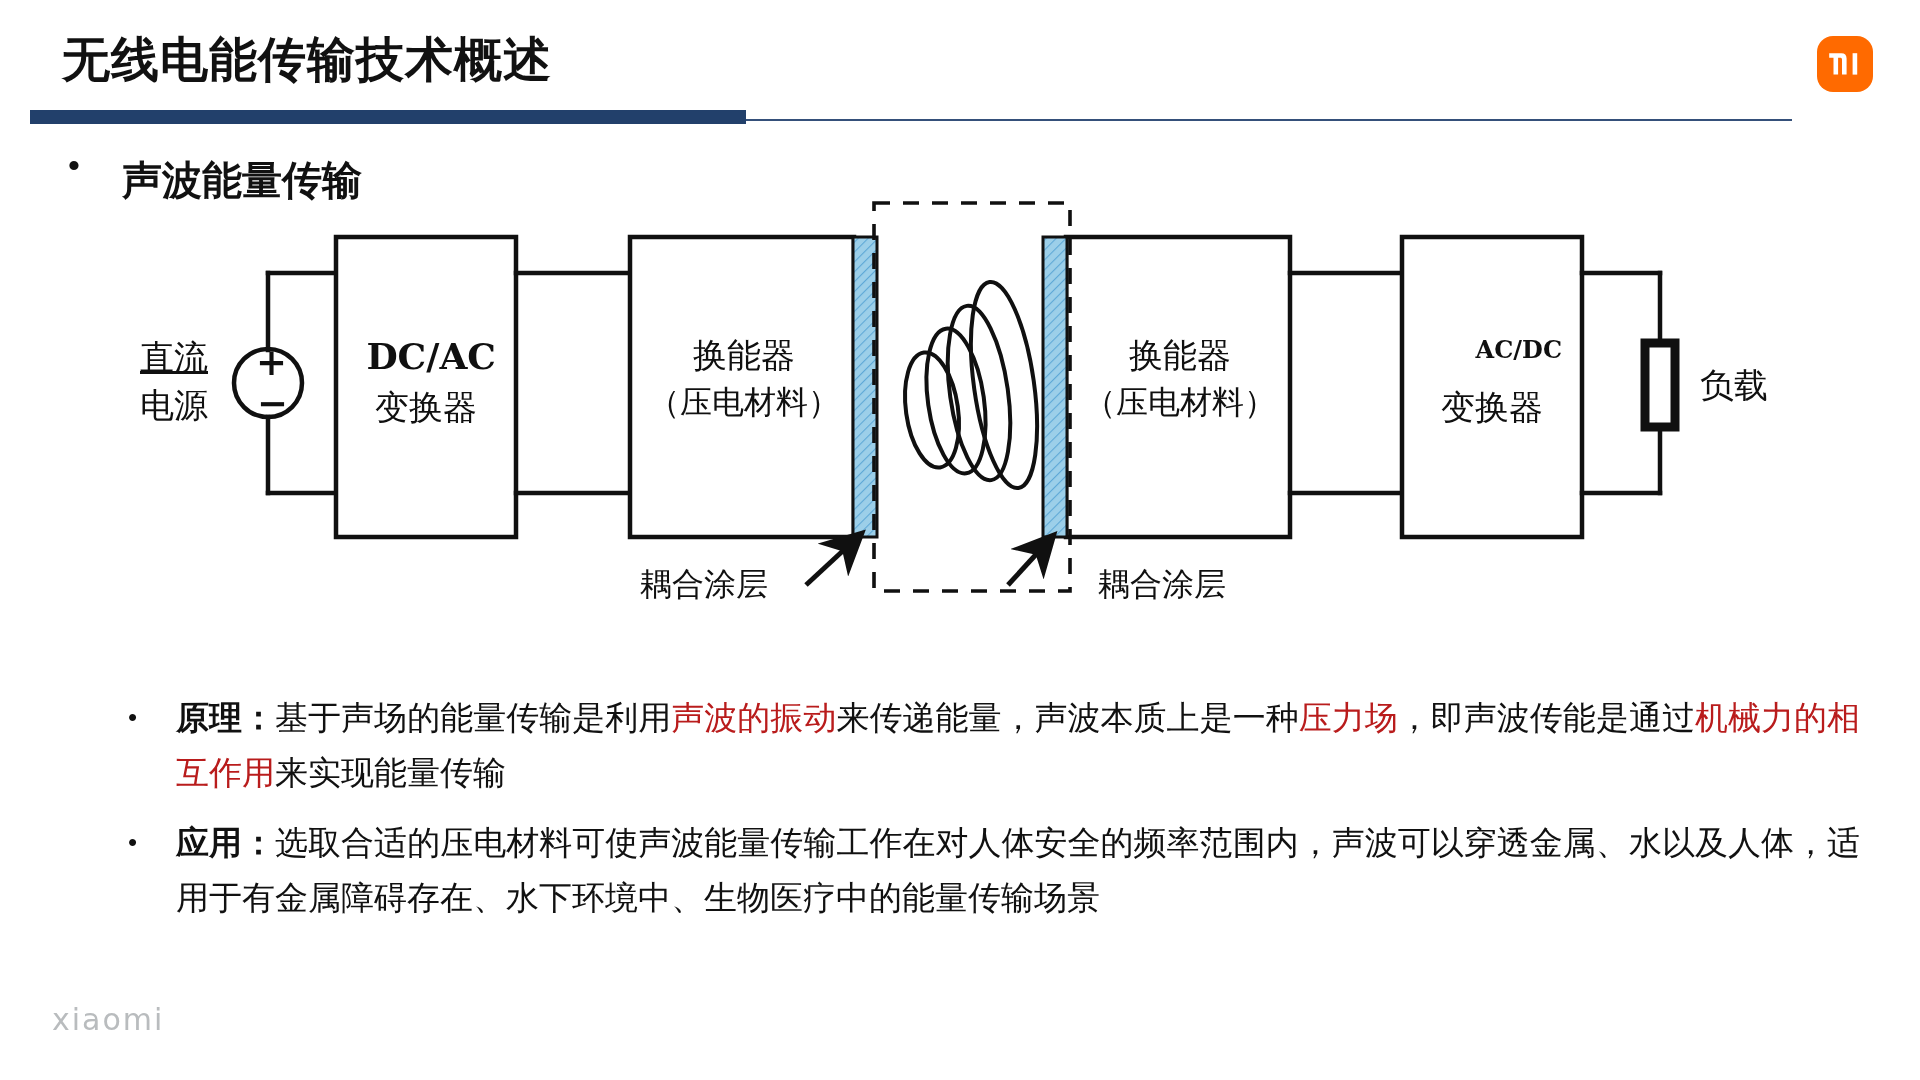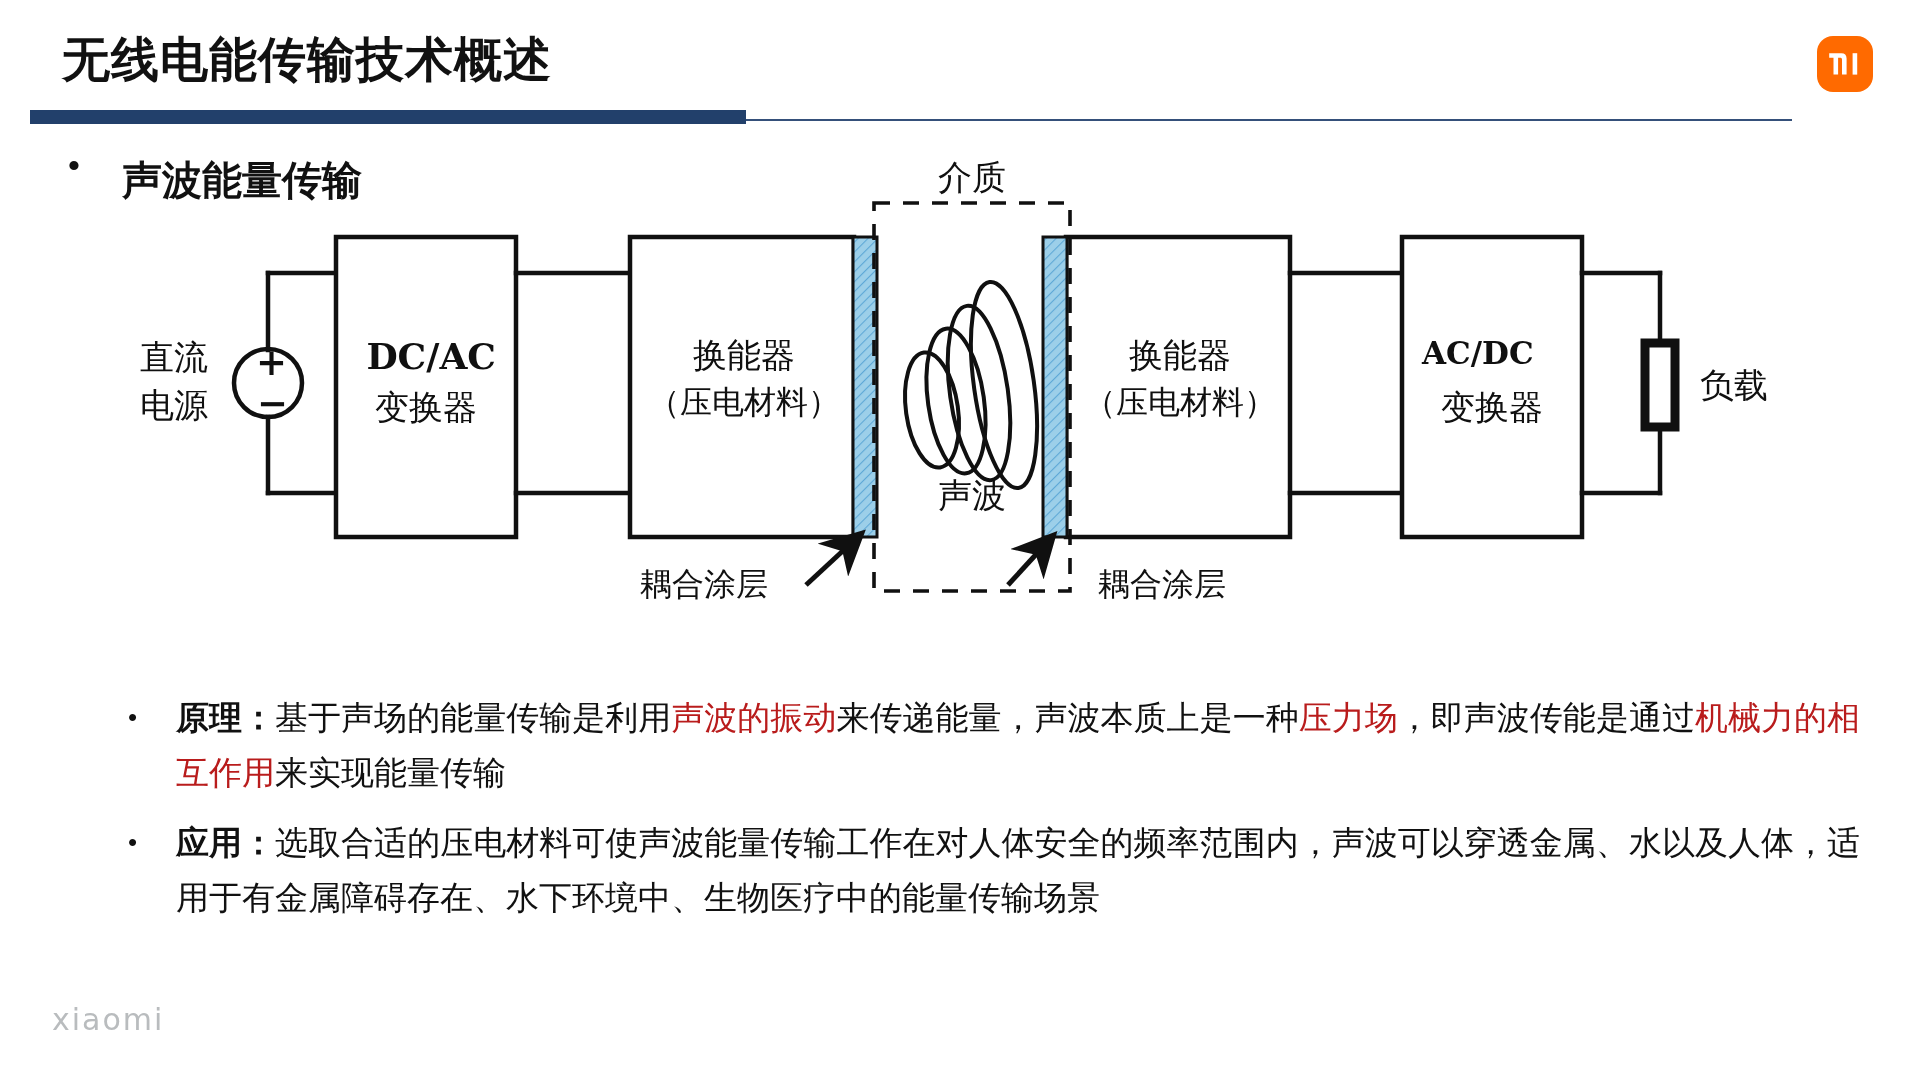--- a/index.html
+++ b/index.html
@@ -151,42 +151,40 @@
         <ellipse cx="932" cy="225" rx="26" ry="58" transform="rotate(-8 932 225)"></ellipse>
         <ellipse cx="956" cy="216" rx="28" ry="73" transform="rotate(-8 956 216)"></ellipse>
         <ellipse cx="979" cy="208" rx="29" ry="88" transform="rotate(-8 979 208)"></ellipse>
         <ellipse cx="1004" cy="200" rx="30" ry="104" transform="rotate(-8 1004 200)"></ellipse>
       </g>
 
       <line x1="806" y1="400" x2="860" y2="350" stroke="#101010" stroke-width="5" marker-end="url(#arrowhead)"></line>
       <line x1="1008" y1="400" x2="1052" y2="352" stroke="#101010" stroke-width="5" marker-end="url(#arrowhead)"></line>
     </svg>
 
-    <div class="dg-label" style="left:140px; top:150px; font-size:34px;">直流</div>
+    <div class="dg-label" style="left:140px; top:150px; font-size:34px;text-decoration:underline;">直流</div>
     <div class="dg-label" style="left:140px; top:198px; font-size:34px;">电源</div>
     <div class="dg-label" style="left:256px; top:155px; font-size:37px; font-weight:700;">+</div>
     <div class="dg-label" style="left:257px; top:196px; font-size:37px; font-weight:700;">−</div>
 
     <div class="dg-label sans-bold" style="left:356px; top:150px; width:140px; text-align:right; font-size:36px;">DC/AC</div>
     <div class="dg-label" style="left:356px; top:200px; width:140px; text-align:center; font-size:34px;">变换器</div>
 
     <div class="dg-label" style="left:636px; top:148px; width:216px; text-align:center; font-size:34px;">换能器</div>
     <div class="dg-label" style="left:630px; top:196px; width:228px; text-align:center; font-size:32px;">（压电材料）</div>
 
     <div class="dg-label" style="left:1072px; top:148px; width:216px; text-align:center; font-size:34px;">换能器</div>
     <div class="dg-label" style="left:1066px; top:196px; width:228px; text-align:center; font-size:32px;">（压电材料）</div>
 
-    <div class="dg-label sans-bold" style="left:1422px; top:150px; width:140px; text-align:left; font-size:31px;">AC/DC</div>
+    <div class="dg-label sans-bold" style="left:1422px; top:150px; width:140px; text-align:right; font-size:24px;">AC/DC</div>
     <div class="dg-label" style="left:1422px; top:200px; width:140px; text-align:center; font-size:34px;">变换器</div>
 
     <div class="dg-label" style="left:1700px; top:178px; font-size:34px;">负载</div>
 
-    <div class="dg-label" style="left:874px; top:-30px; width:196px; text-align:center; font-size:34px;">介质</div>
-
-    <div class="dg-label" style="left:874px; top:288px; width:196px; text-align:center; font-size:34px;">声波</div>
+
 
     <div class="dg-label" style="left:640px; top:378px; font-size:32px;">耦合涂层</div>
 
     <div class="dg-label" style="left:1098px; top:378px; font-size:32px;">耦合涂层</div>
   </div>
 
   <div class="body-block">
 
     <div class="bullet-row">
       <div class="b-dot">•</div>

